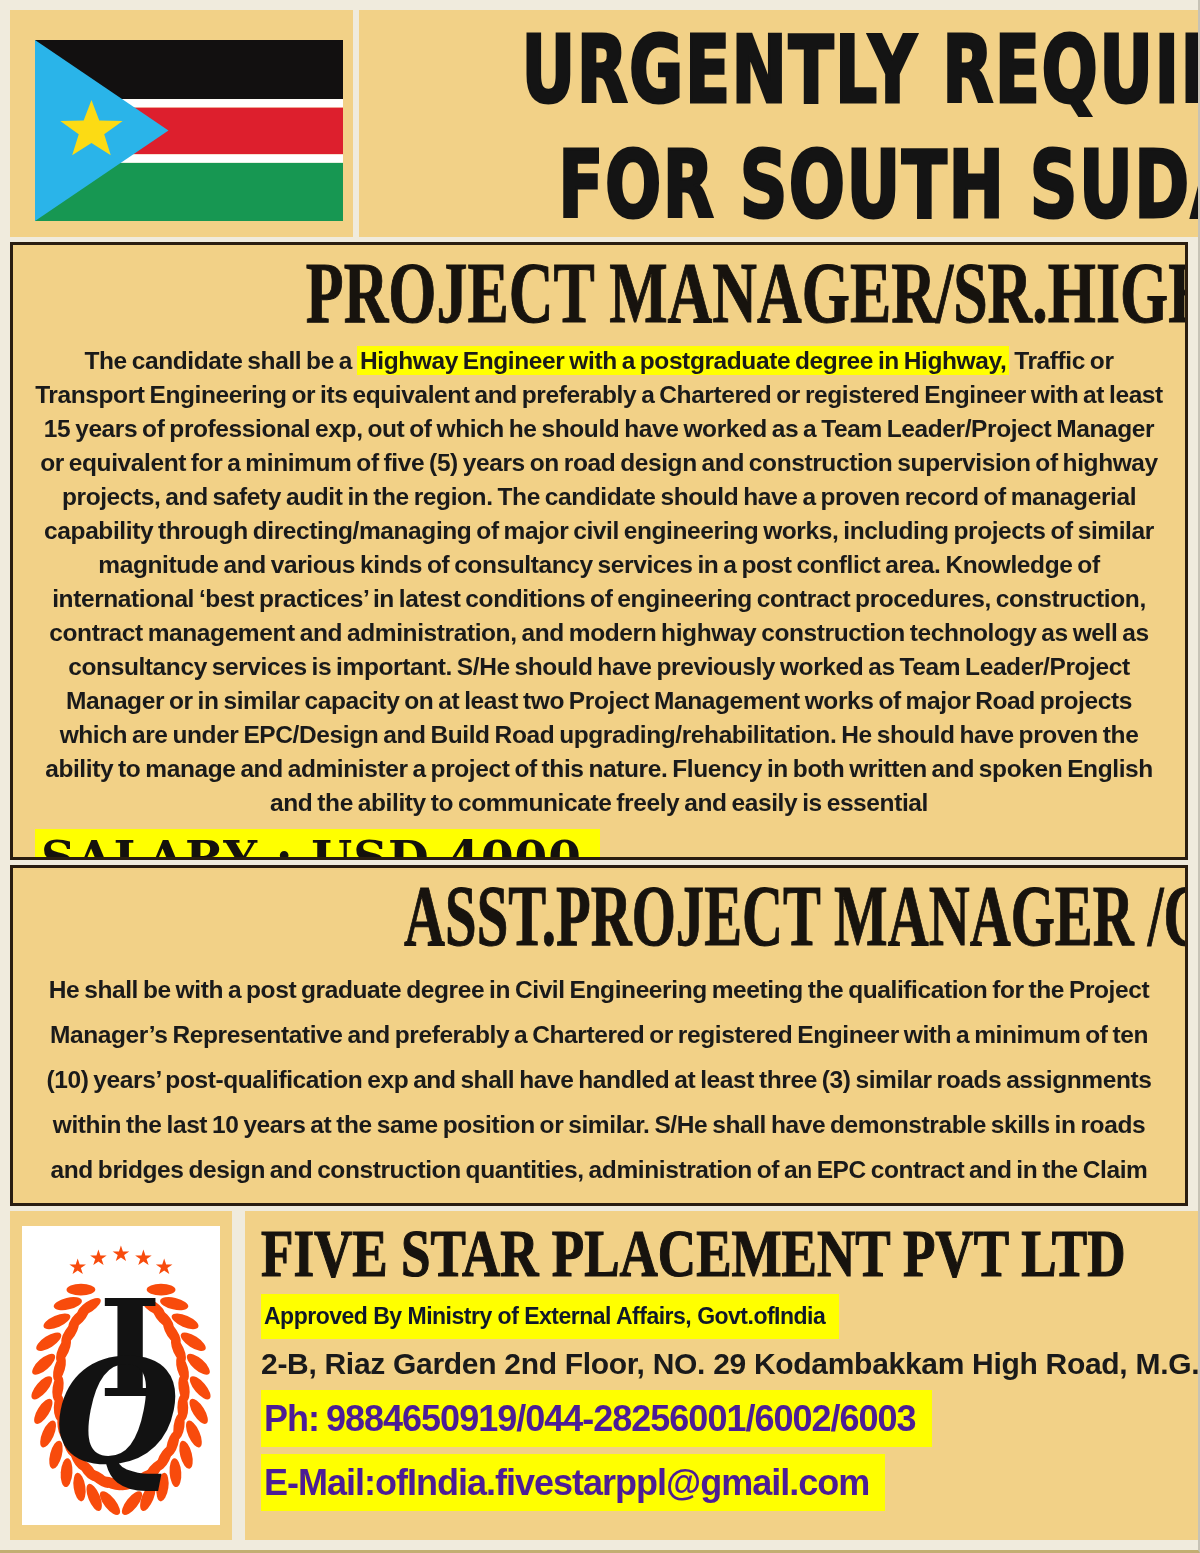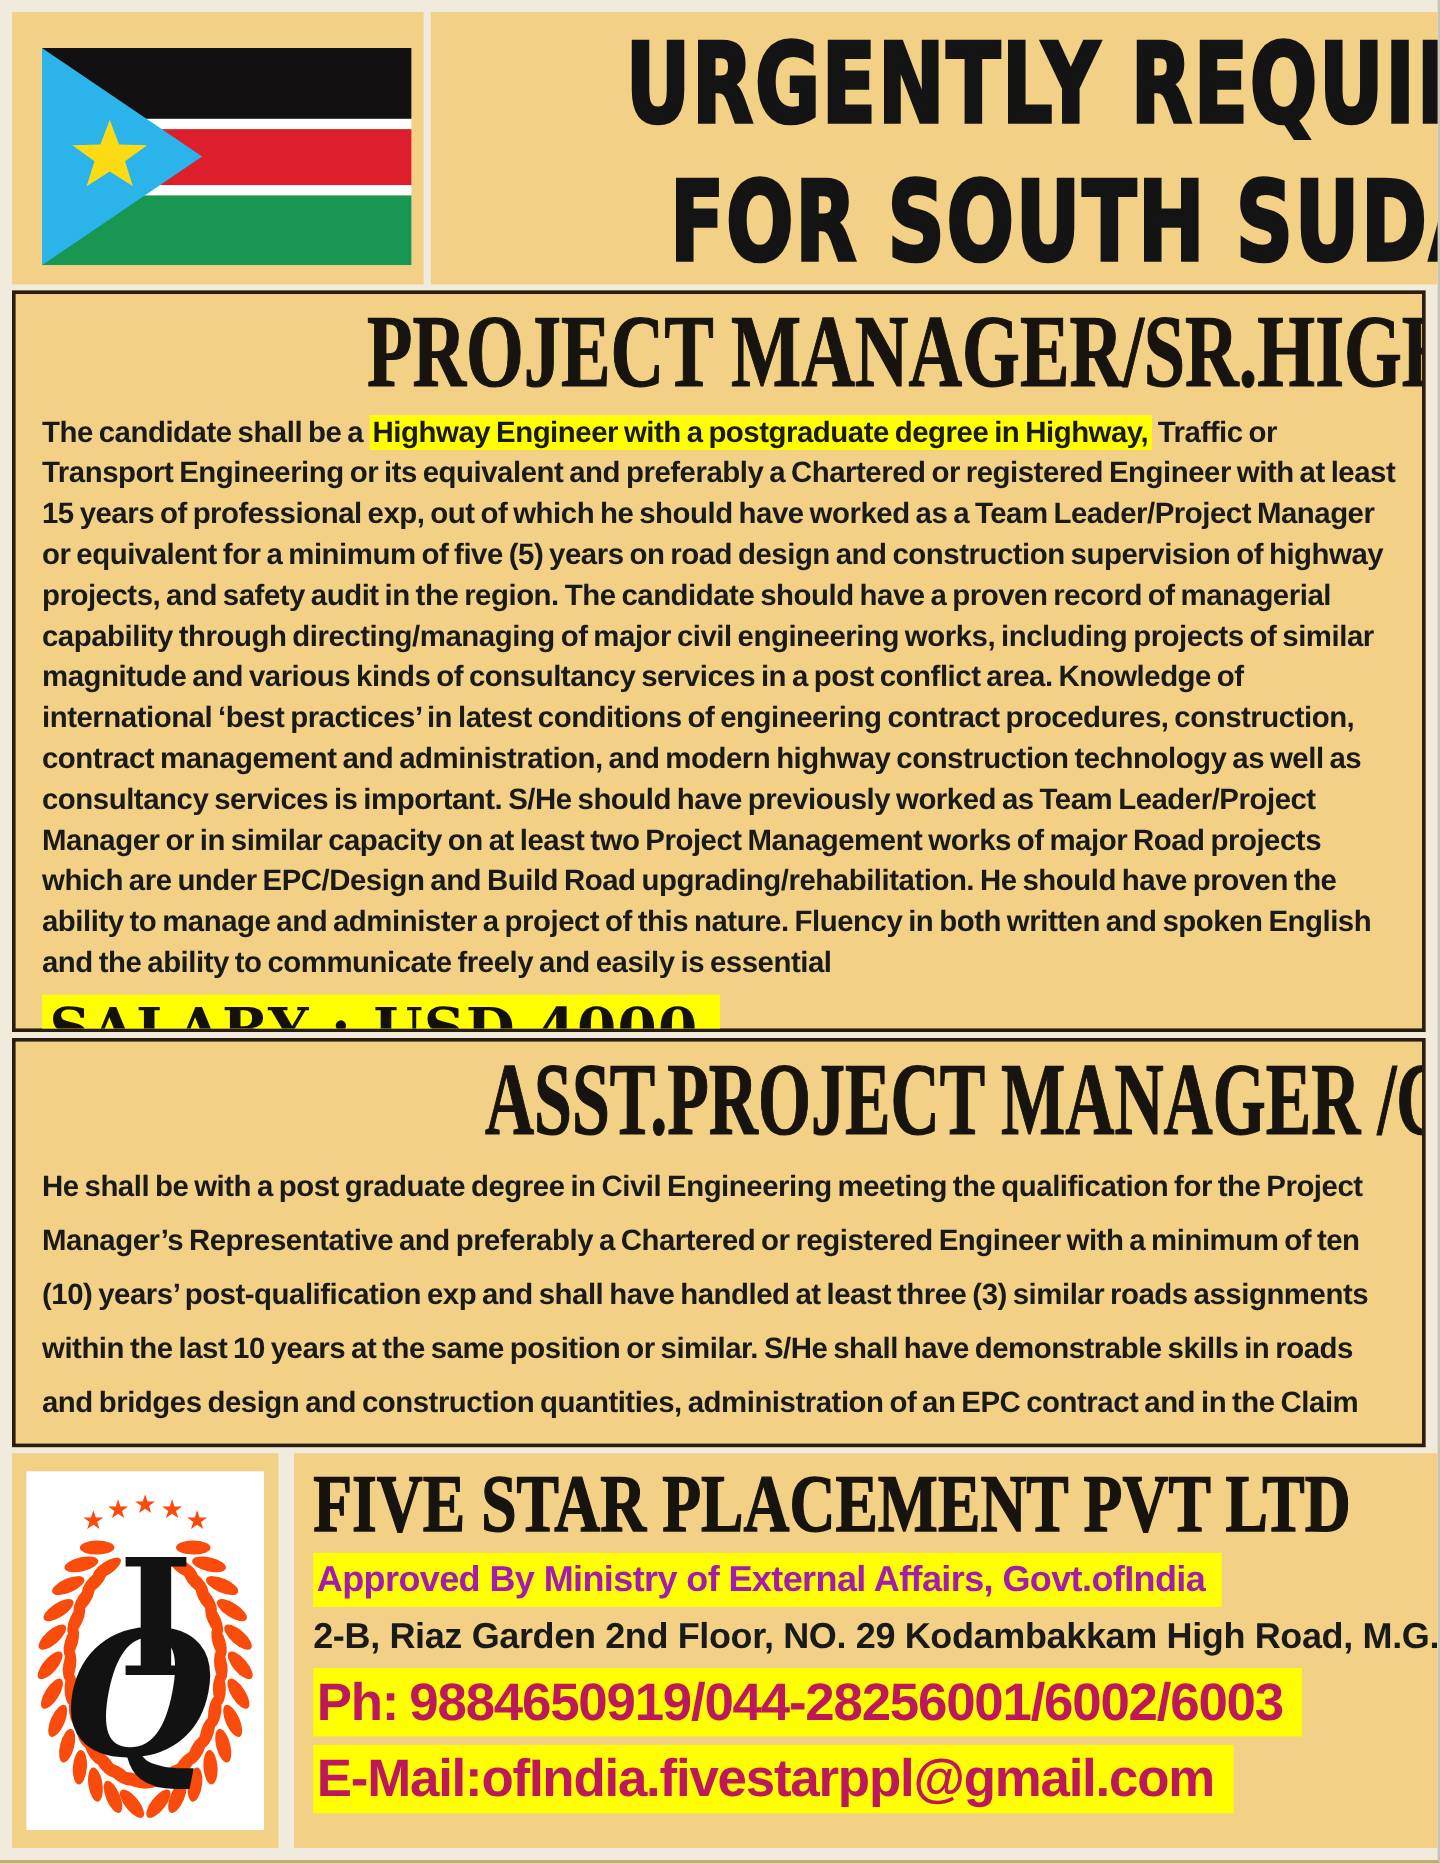--- a/index.html
+++ b/index.html
@@ -42,21 +42,21 @@
   }
   .s1 { height:618px; }
   .s2 { height:341px; }
   .job-title {
     text-align:center; font-family:"Liberation Serif", serif; font-weight:bold;
     font-size:86px; line-height:88px; color:#17130e; white-space:nowrap;
     -webkit-text-stroke:1px #17130e;
   }
   .job-desc {
     font-weight:bold; font-size:24.5px; line-height:34px; color:#1a1a1a;
-    letter-spacing:-0.4px; word-spacing:-1.5px; margin:7px 0 9px; text-align:left;
+    letter-spacing:-0.4px; word-spacing:-1.5px; margin:7px 0 9px; text-align:center;
   }
   .s2 .job-desc { line-height:45px; }
   .hl { background:var(--highlight,#ffff00); padding:1px 3px; box-decoration-break:clone; -webkit-box-decoration-break:clone; }
   .hl:empty { display:none; padding:0; }
   .salary {
     display:inline-block; background:var(--highlight,#ffff00);
     font-family:"DejaVu Serif", serif; font-weight:bold; color:#14110d;
     font-size:47px; line-height:57px; letter-spacing:1px; padding:0 18px 2px 6px;
   }
 
@@ -68,27 +68,27 @@
   .company-box {
     flex:1; background:var(--tan,#f2d187); box-sizing:border-box;
     padding:8px 0 6px 16px; display:flex; flex-direction:column; align-items:flex-start;
   }
   .company-name {
     font-family:"Liberation Serif", serif; font-weight:bold; color:#17130e;
     font-size:68px; line-height:68px; white-space:nowrap; -webkit-text-stroke:1.2px #17130e;
   }
   .approval {
     display:inline-block; background:var(--highlight,#ffff00);
-    font-weight:bold; font-size:30px; line-height:45px; color:#a21caf;
+    font-weight:bold; font-size:23px; line-height:45px; color:#0f172a;
     padding:0 14px 0 3px; margin:7px 0 5px; letter-spacing:-0.5px;
   }
   .addr { font-weight:bold; font-size:30px; line-height:39px; color:#1a1a1a; letter-spacing:-0.3px; }
   .contact {
     display:inline-block; background:var(--highlight,#ffff00);
-    font-weight:bold; font-size:44px; line-height:57px; color:#be185d;
+    font-weight:bold; font-size:36px; line-height:57px; color:#4c1d95;
     margin-top:7px; padding:0 16px 0 3px; letter-spacing:-1px; word-spacing:-2px;
   }
 </style>
 </head>
 <body>
 
 <div class="page">
 
   <div class="header-row">
     <div class="flag-box">

